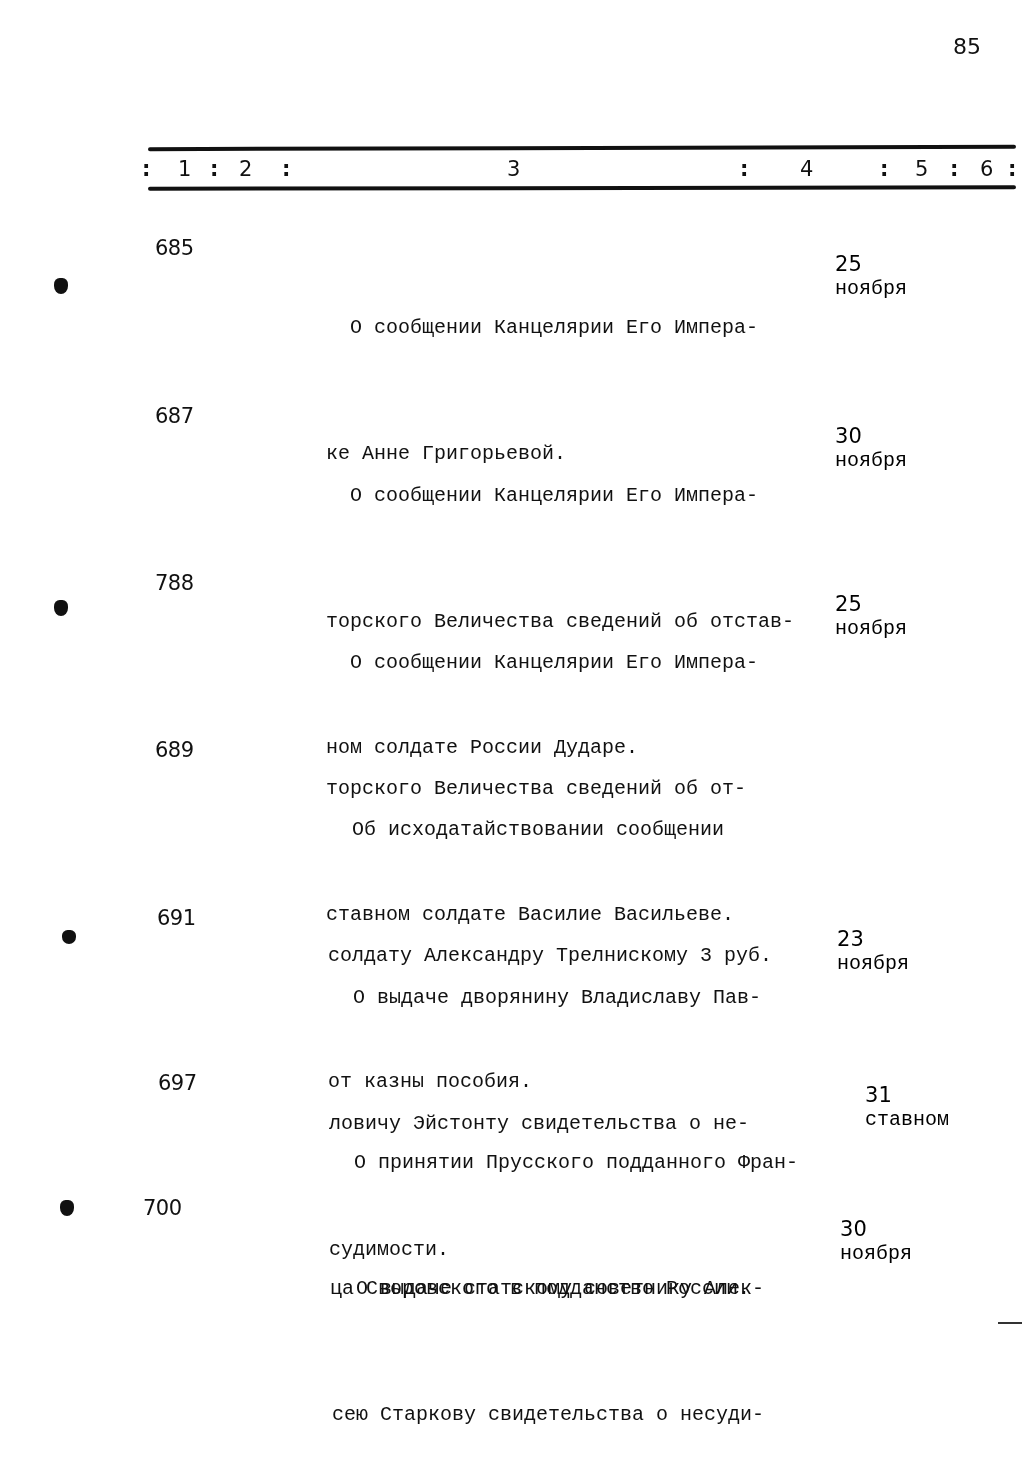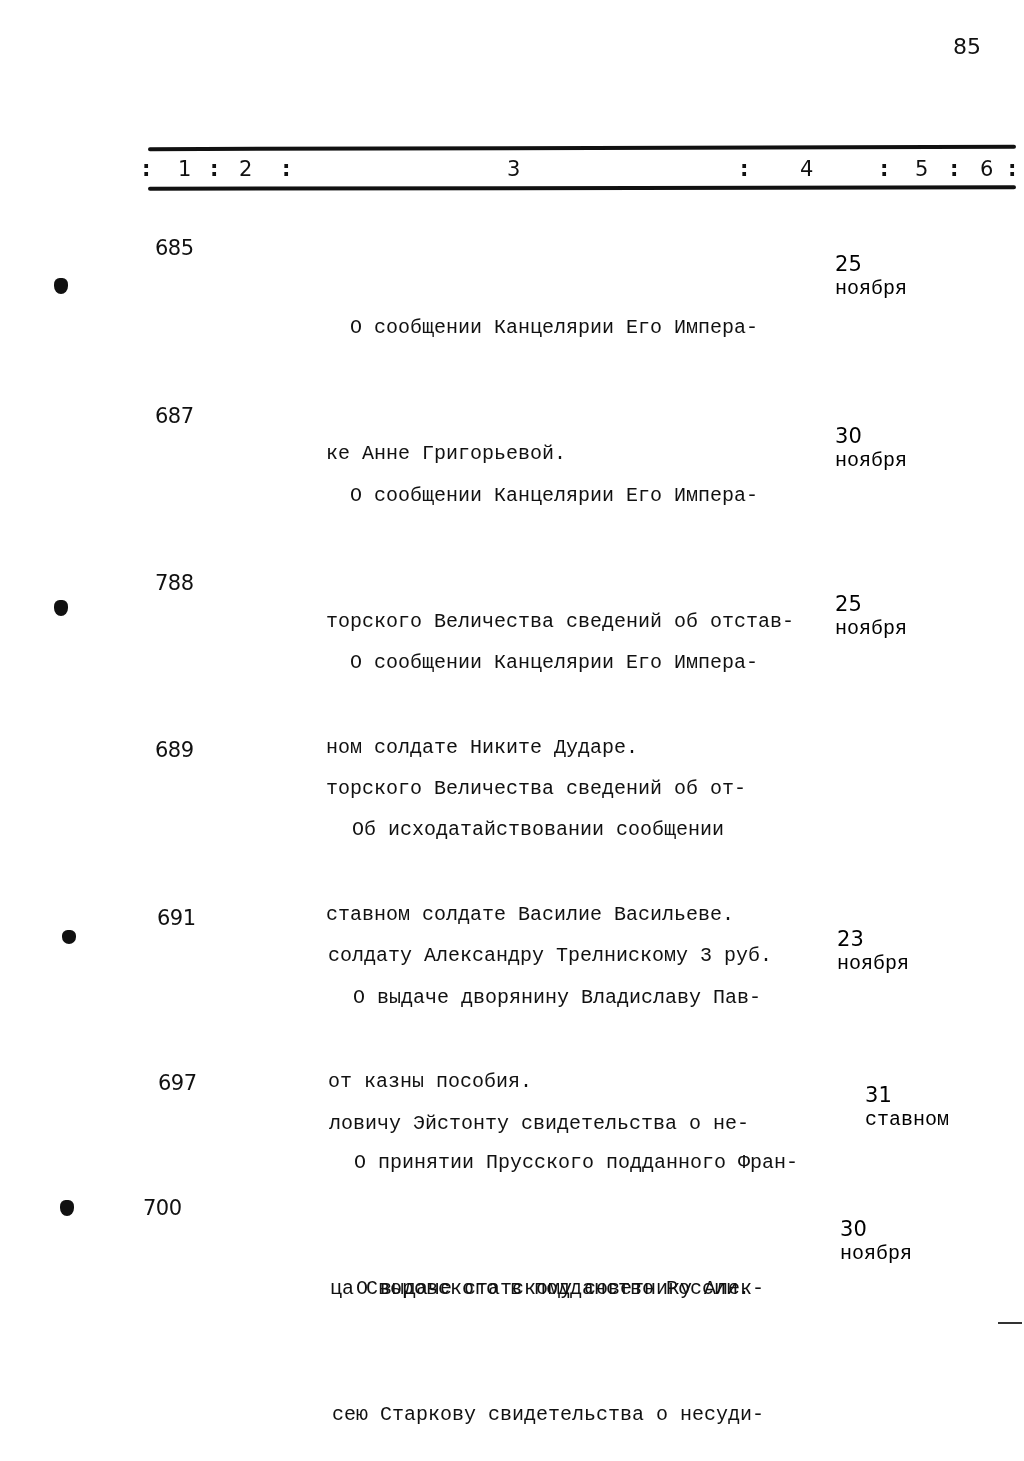--- a/index.html
+++ b/index.html
@@ -131,21 +131,21 @@
       <span class="num">25</span>
       <span>ноября</span>
     </div>
   </div>
 
   <div class="entry" style="top:396px">
     <div class="entry-num" style="top:8px">687</div>
     <div class="entry-text" style="top:-5px">
       <span class="line first">О сообщении Канцелярии Его Импера-</span>
       <span class="line">торского Величества сведений об отстав-</span>
-      <span class="line">ном солдате Никите Дударе.</span>
+      <span class="line">ном солдате России Дударе.</span>
     </div>
     <div class="entry-date" style="left:763px;top:5px">
       <span class="num">30</span>
       <span>ноября</span>
     </div>
   </div>
 
   <div class="entry" style="top:565px">
     <div class="entry-num" style="top:6px">788</div>
     <div class="entry-text" style="top:-7px">
@@ -166,20 +166,21 @@
       <span class="line">солдату Александру Трелнискому 3 руб.</span>
       <span class="line">от казны пособия.</span>
     </div>
   </div>
 
   <div class="entry" style="top:900px">
     <div class="entry-num" style="top:6px;left:157px">691</div>
     <div class="entry-text" style="top:-7px;left:297px">
       <span class="line first">О выдаче дворянину Владиславу Пав-</span>
       <span class="line">ловичу Эйстонту свидетельства о не-</span>
+      <span class="line">судимости.</span>
     </div>
     <div class="entry-date" style="left:765px;top:4px">
       <span class="num">23</span>
       <span>ноября</span>
     </div>
   </div>
 
   <div class="entry" style="top:1066px">
     <div class="entry-num" style="top:5px;left:158px">697</div>
     <div class="entry-text" style="top:-8px;left:298px">

